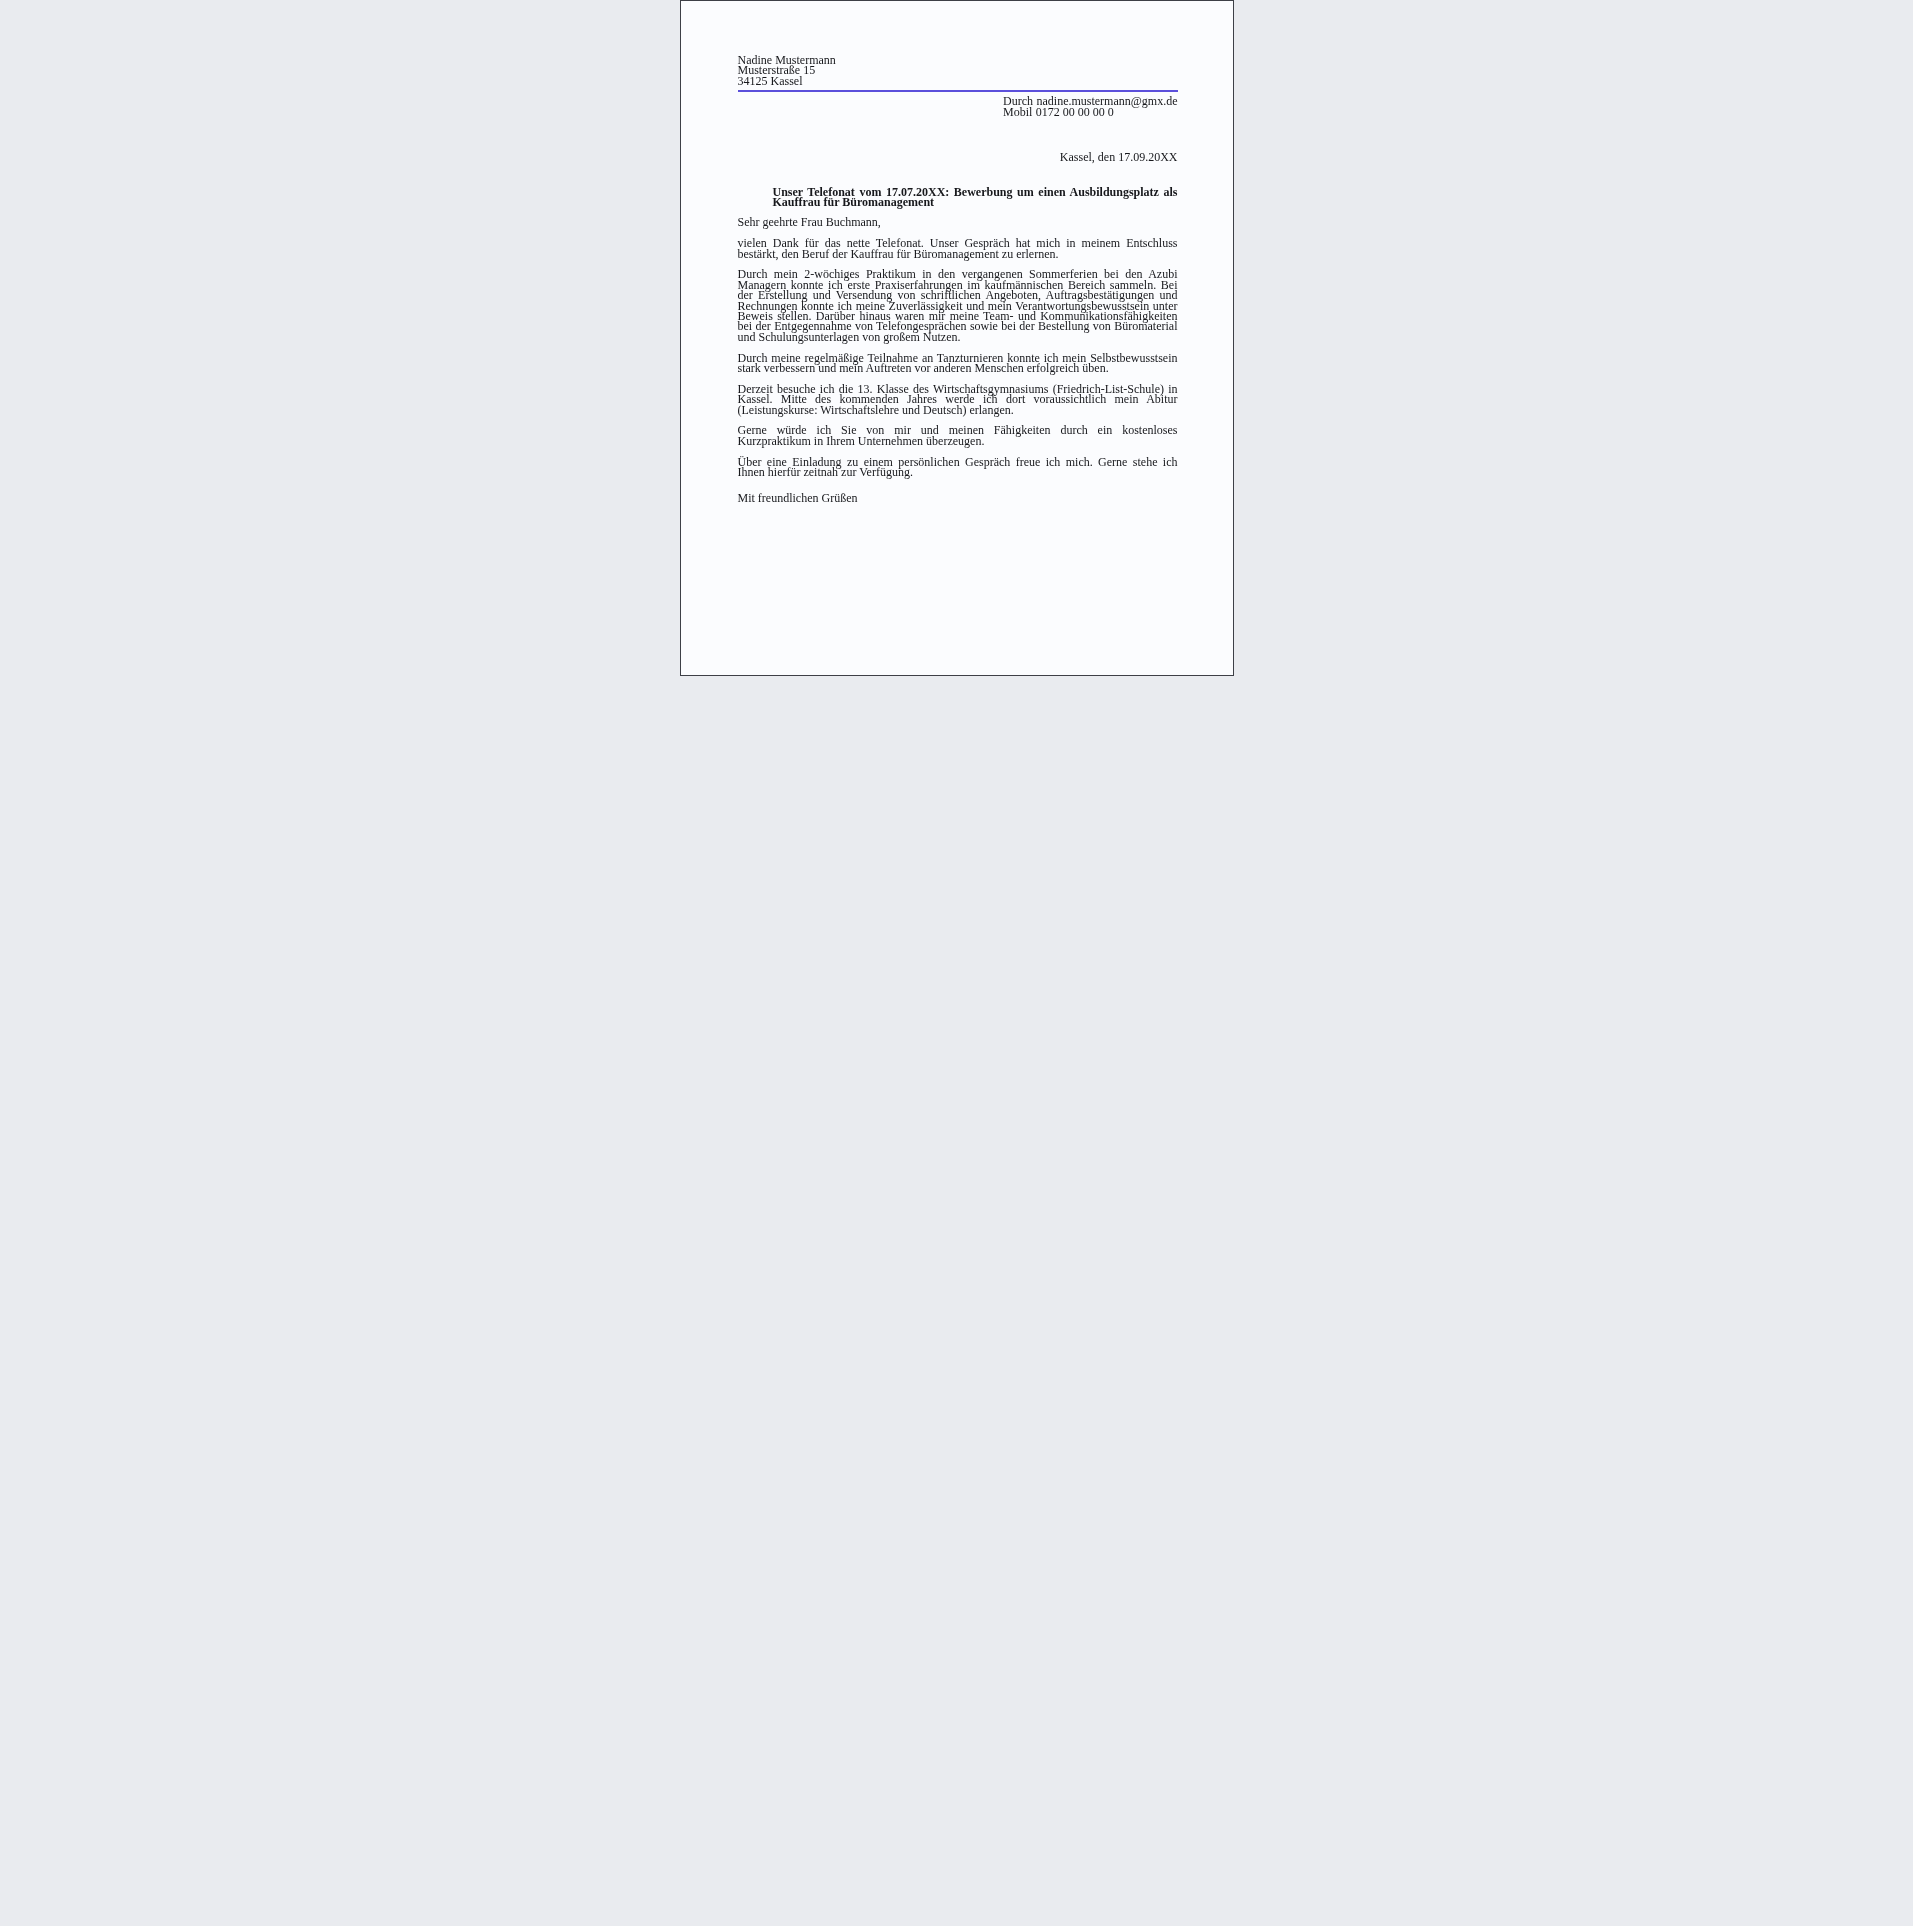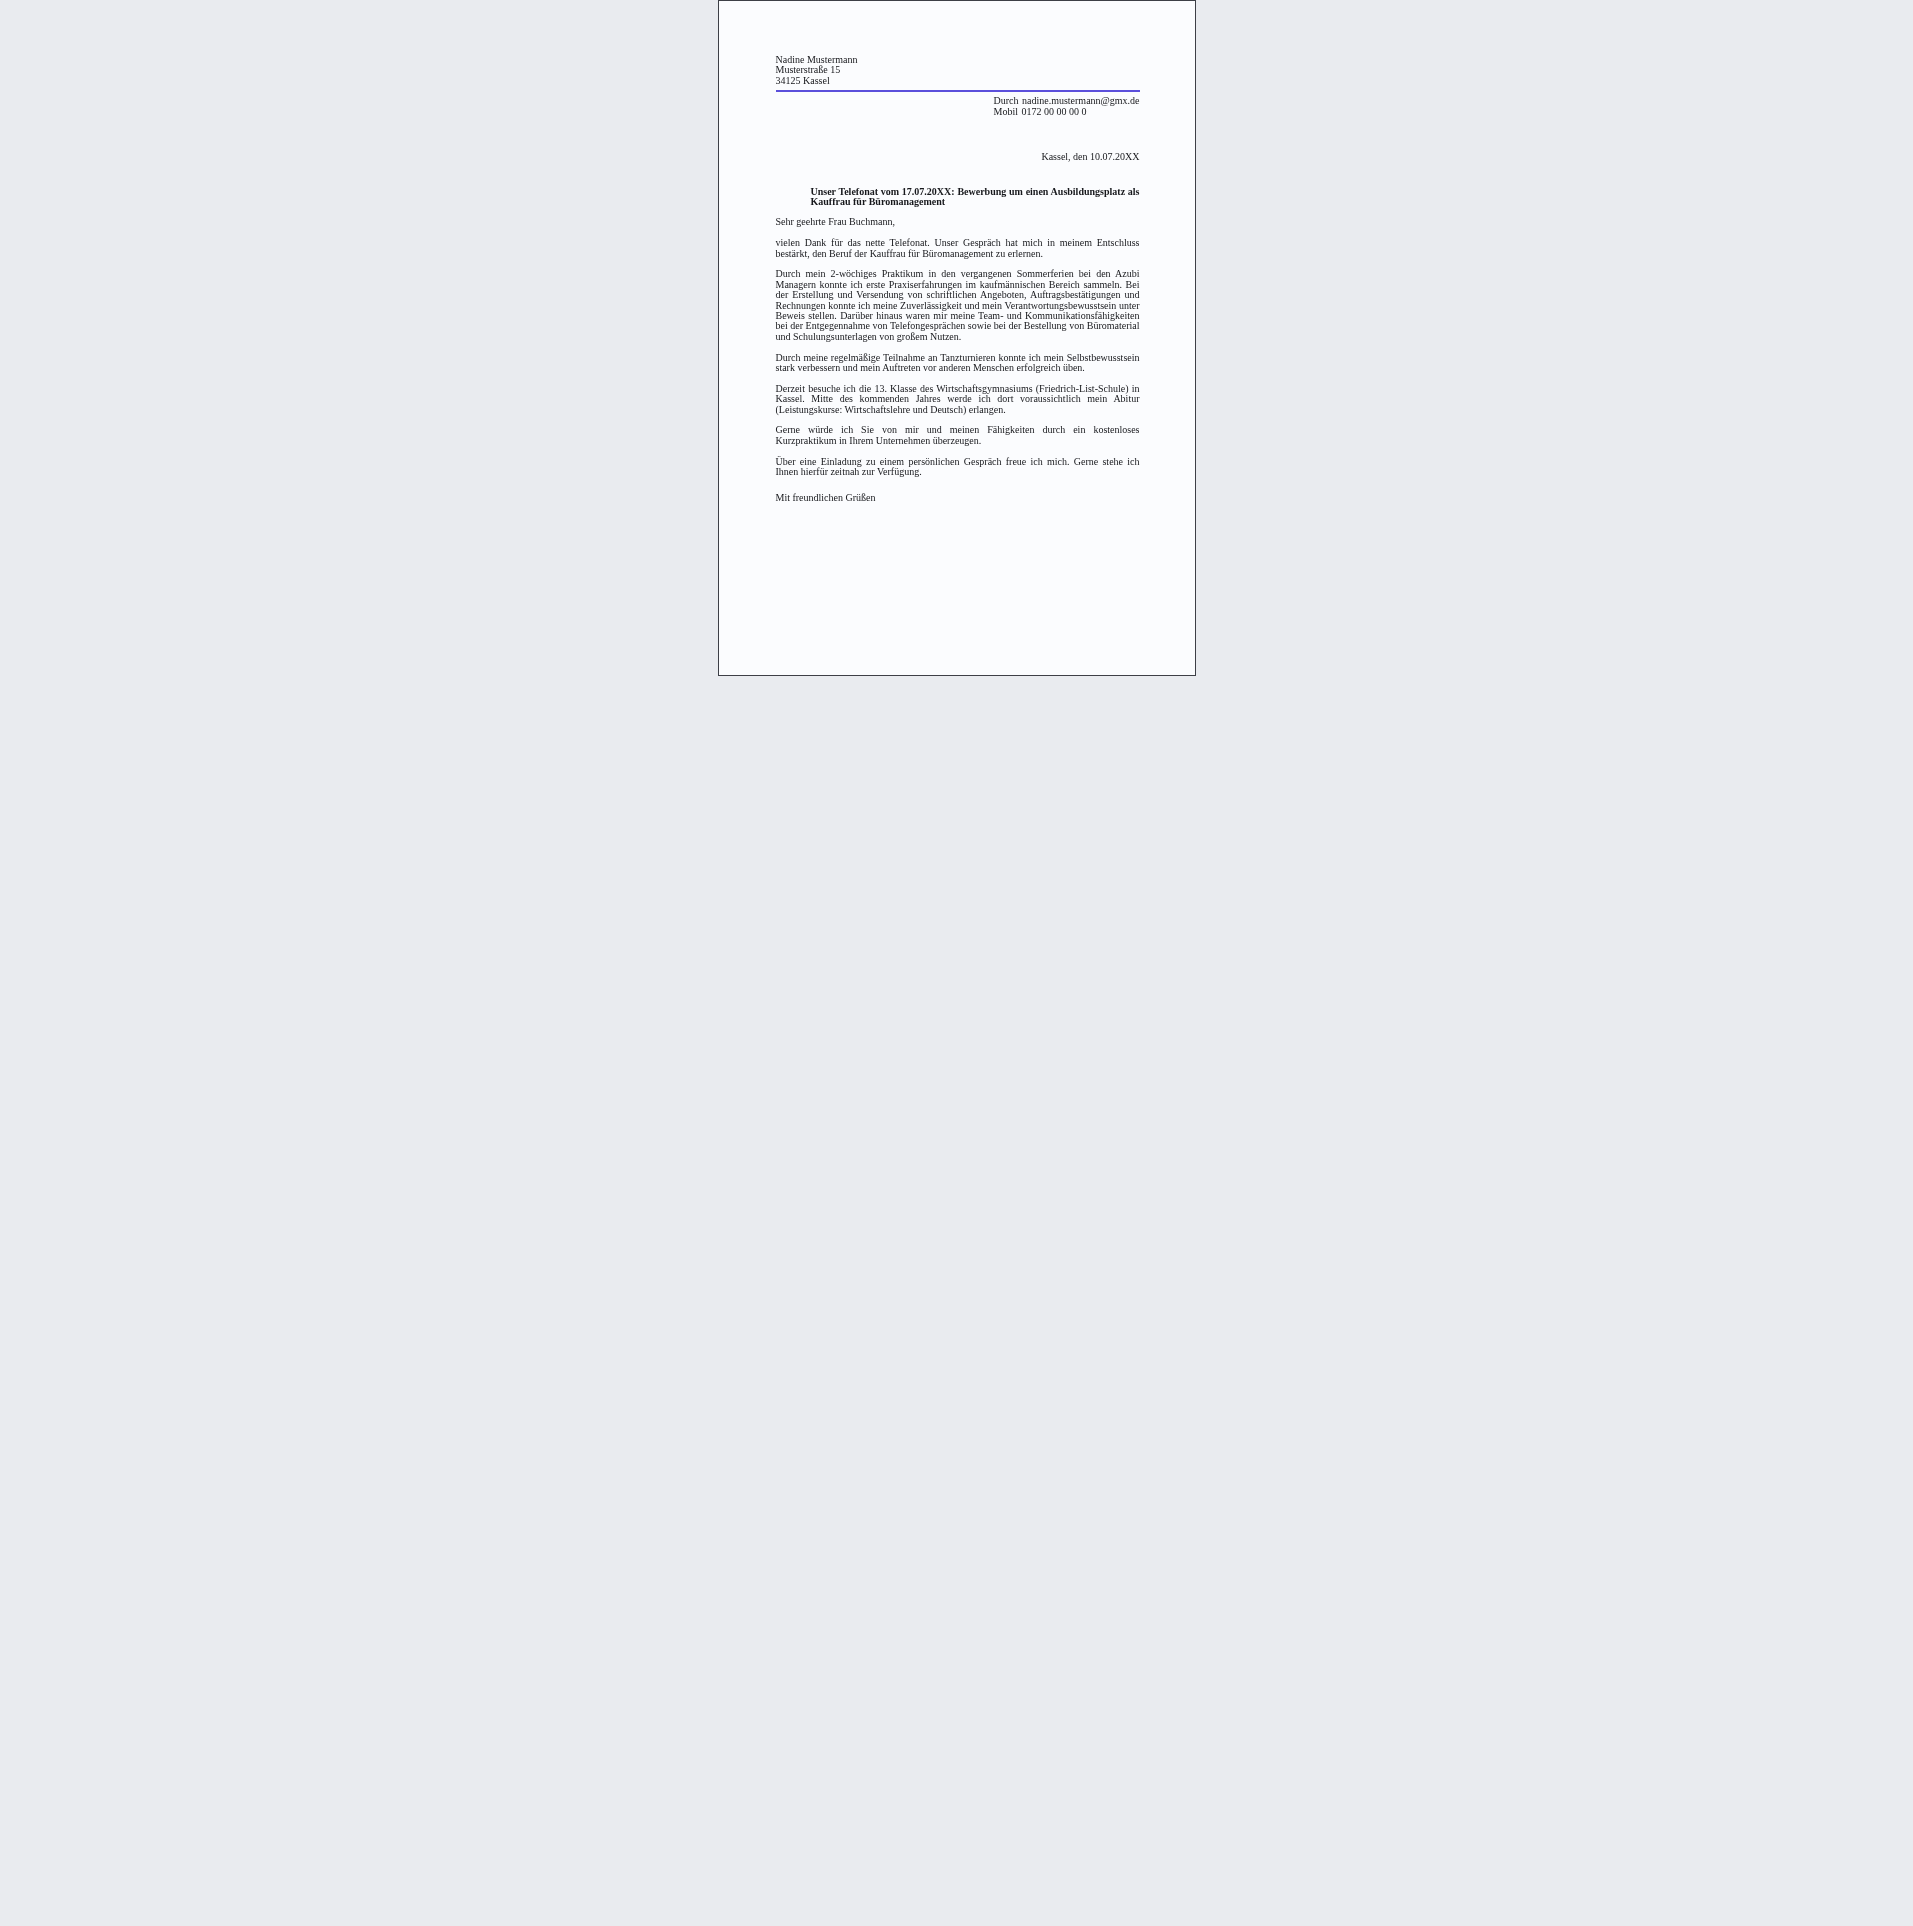--- a/index.html
+++ b/index.html
@@ -1,28 +1,28 @@
 <!DOCTYPE html>
 <html style="font-size:6.2px"><head>
 <meta charset="utf-8">
 <style>
   html, body {
     margin: 0;
     padding: 0;
     background: #e9ebef;
   }
   .page {
-    width: 478px;
+    width: 554px;
     height: 676px;
     box-sizing: border-box;
     margin: 0 auto;
     background: #fbfcfe;
     border: 0.8px solid #3d3f46;
     font-family: "Liberation Serif", "DejaVu Serif", serif;
-    font-size: 10px;
+    font-size: 12px;
     line-height: 10.4px;
     color: #17181c;
     padding: 54px 55px 15.4px 57px;
     overflow: hidden;
   }
   .block { margin: 0; }
   .sender div { white-space: nowrap; }
   .accent-rule {
     height: 2.7px;
     background: #5b4fdb;
@@ -69,21 +69,21 @@
         <span class="c-label">Durch</span><span>nadine.mustermann@gmx.de</span>
       </div>
       <div class="contact-line">
         <span class="c-label">Mobil</span><span>0172 00 00 00 0</span>
       </div>
     </div>
   </div>
 
 
   <div class="right-row dateline-row">
-    <div>Kassel, den 10.07.20XX</div>
+    <div>Kassel, den 17.09.20XX</div>
   </div>
 
   <div class="subject">Unser Telefonat vom 17.07.20XX: Bewerbung um einen Ausbildungsplatz als Kauffrau für Büromanagement</div>
 
   <div class="salutation">Sehr geehrte Frau Buchmann,</div>
 
   <p class="body-par">vielen Dank für das nette Telefonat. Unser Gespräch hat mich in meinem Entschluss bestärkt, den Beruf der Kauffrau für Büromanagement zu erlernen.</p>
   <p class="body-par">Durch mein 2-wöchiges Praktikum in den vergangenen Sommerferien bei den Azubi Managern konnte ich erste Praxiserfahrungen im kaufmännischen Bereich sammeln. Bei der Erstellung und Versendung von schriftlichen Angeboten, Auftragsbestätigungen und Rechnungen konnte ich meine Zuverlässigkeit und mein Verantwortungsbewusstsein unter Beweis stellen. Darüber hinaus waren mir meine Team- und Kommunikationsfähigkeiten bei der Entgegennahme von Telefongesprächen sowie bei der Bestellung von Büromaterial und Schulungsunterlagen von großem Nutzen.</p>
   <p class="body-par">Durch meine regelmäßige Teilnahme an Tanzturnieren konnte ich mein Selbstbewusstsein stark verbessern und mein Auftreten vor anderen Menschen erfolgreich üben.</p>
   <p class="body-par">Derzeit besuche ich die 13. Klasse des Wirtschaftsgymnasiums (Friedrich-List-Schule) in Kassel. Mitte des kommenden Jahres werde ich dort voraussichtlich mein Abitur (Leistungskurse: Wirtschaftslehre und Deutsch) erlangen.</p>

